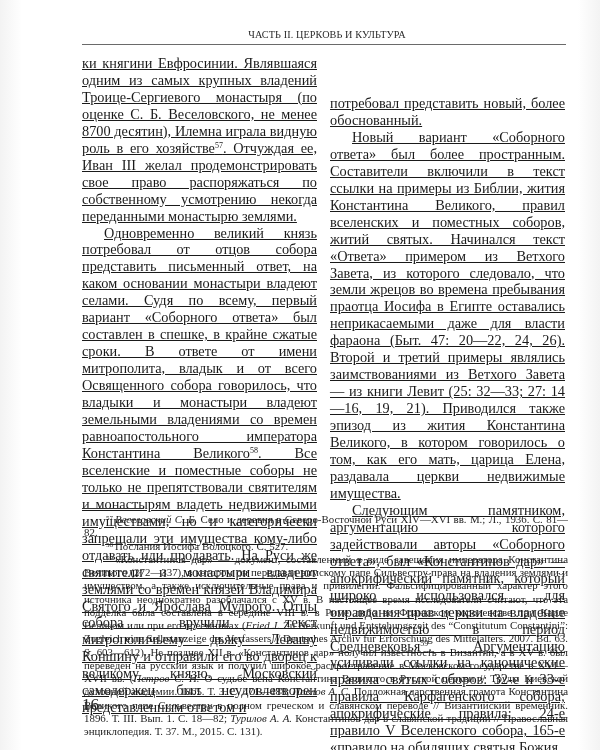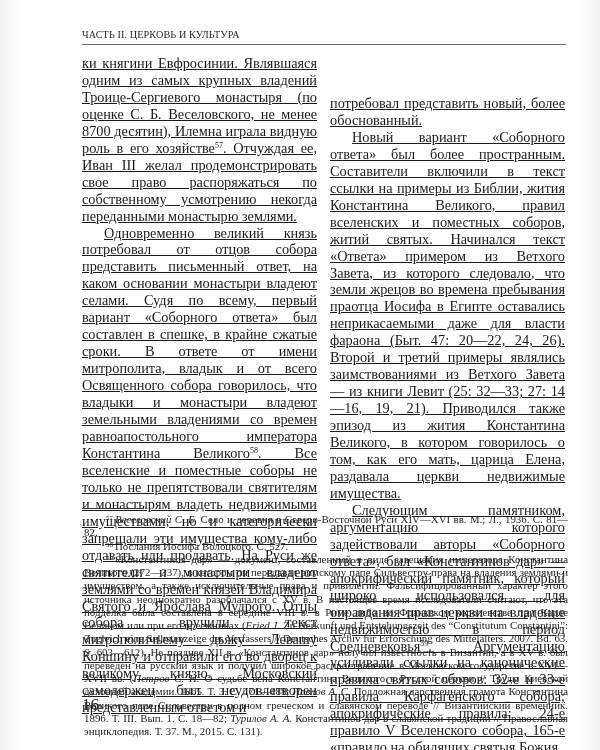--- a/index.html
+++ b/index.html
@@ -5,21 +5,21 @@
   html, body { margin: 0; padding: 0; }
   body {
     width: 600px; height: 750px; background: #ffffff; position: relative; overflow: hidden;
     font-family: "Liberation Serif", serif; color: #1a1a1a;
   }
   .page-edge { position: absolute; top: 0; bottom: 0; width: 22px; }
   .page-edge.left { left: 0; background: linear-gradient(to right, #f3f3f3, #ffffff); }
   .page-edge.right { right: 0; background: linear-gradient(to left, #f3f3f3, #ffffff); }
   .running-head {
     position: absolute; left: 82px; right: 28px; top: 29px;
-    text-align: left; font-size: 10.2px; letter-spacing: 0.1px; color: #2a2a2a;
+    text-align: center; font-size: 10.2px; letter-spacing: 0.1px; color: #2a2a2a;
   }
   .head-rule {
     position: absolute; left: 82px; right: 34px; top: 44px; height: 0;
     border-top: 1px solid #6a6a6a;
   }
   .col {
     position: absolute; top: 55px; width: 235px;
     font-size: 14.3px; line-height: 16.95px; text-align: justify;
   }
   .col.left { left: 82px; }

